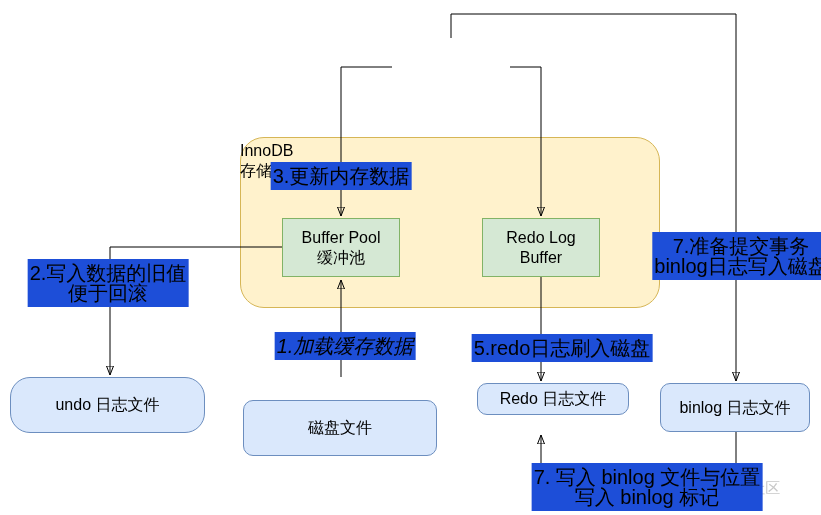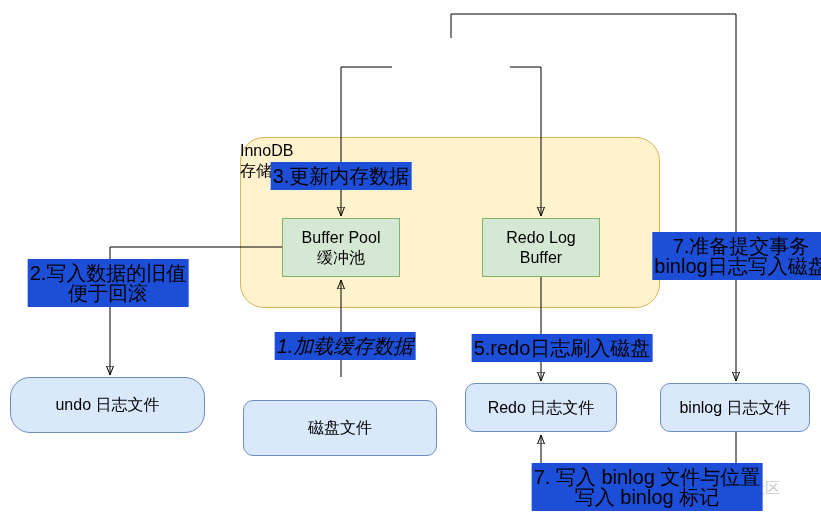--- a/index.html
+++ b/index.html
@@ -77,21 +77,21 @@
   </div>
 
   <div class="node node-file" style="left:10px;top:377px;width:195px;height:56px;border-radius:20px;">
     <div>undo 日志文件</div>
   </div>
 
   <div class="node node-file" style="left:243px;top:377px;width:194px;height:56px;margin-top:23px;">
     <div>磁盘文件</div>
   </div>
 
-  <div class="node node-file" style="left:465px;top:383px;width:152px;height:49px;">
+  <div class="node node-file" style="left:477px;top:383px;width:152px;height:32px;">
     <div>Redo 日志文件</div>
   </div>
 
   <div class="node node-file" style="left:660px;top:383px;width:150px;height:49px;">
     <div>binlog 日志文件</div>
   </div>
 
 </div>
 
 </body></html>

